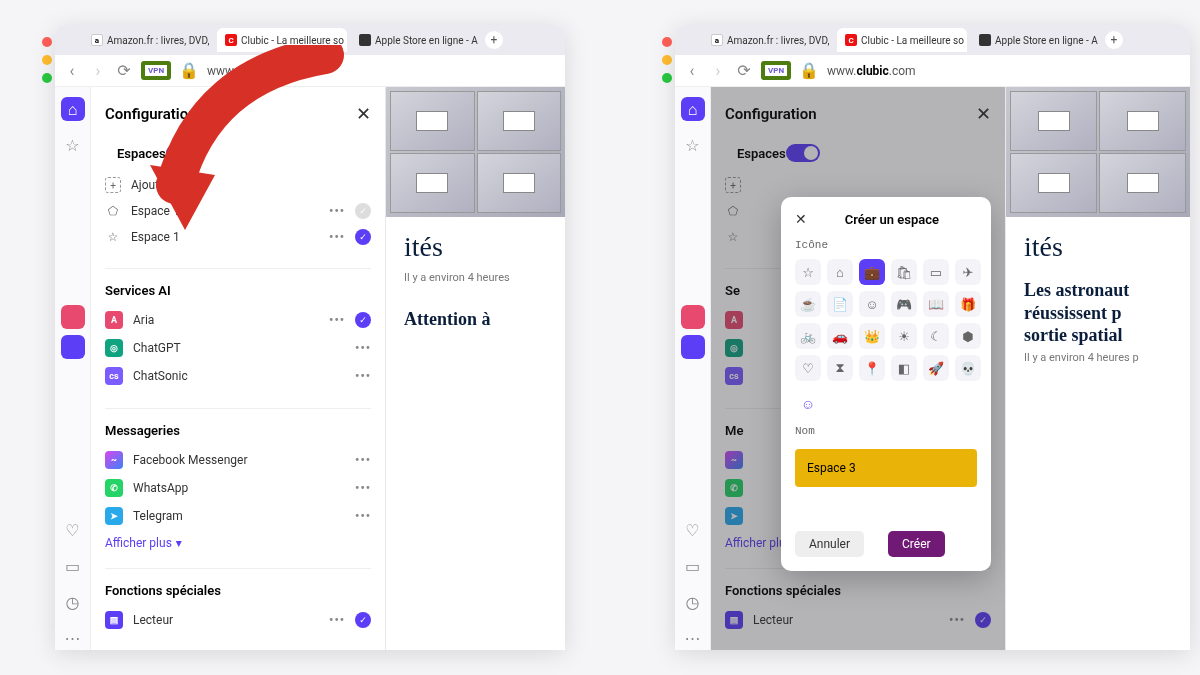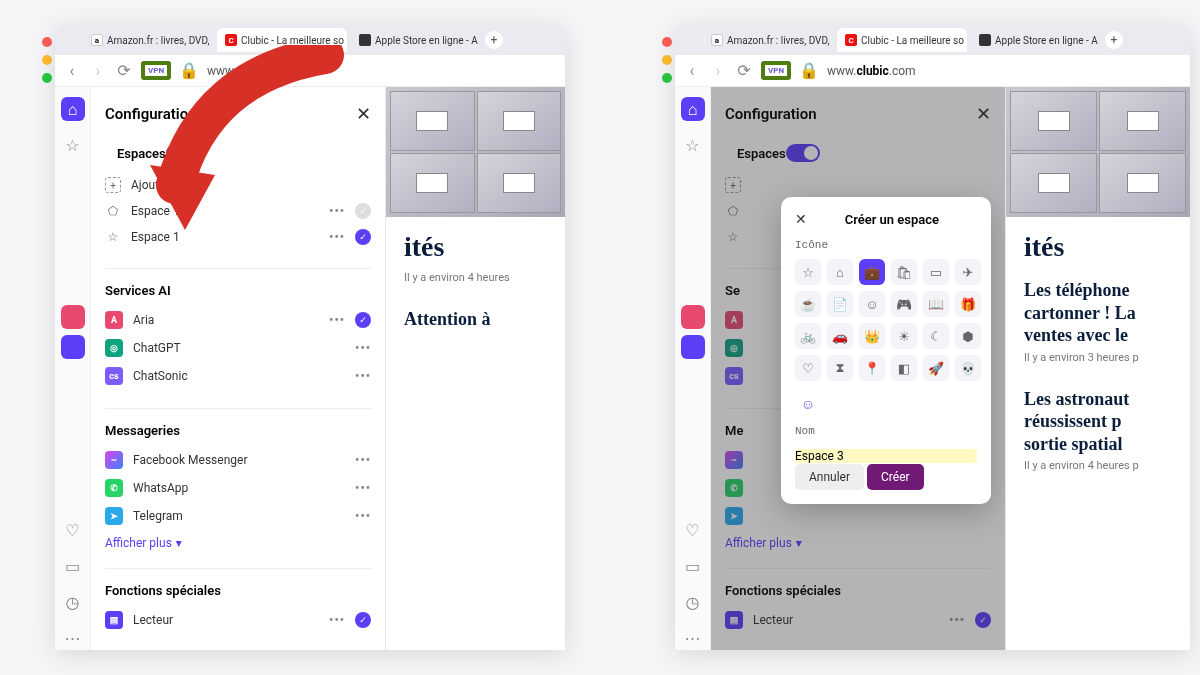--- a/index.html
+++ b/index.html
@@ -60,36 +60,36 @@
   .check.off { background: #ddd; }
   .brandicon { width: 18px; height: 18px; border-radius: 4px; display:flex; align-items:center; justify-content:center; font-size:9px; font-weight:bold; color:#fff; }
 
   .divider { height: 1px; background: #eee; margin: 10px 0 14px; }
   .showmore { color: #5b3ef5; font-size: 12px; display:flex; align-items:flex-end; gap:4px; }
 
   .content { flex: 1; background: #fff; overflow: hidden; position: relative; }
   .hero { height: 130px; background: linear-gradient(135deg,#c8c8d0,#a8a8b8); display:flex; flex-wrap:wrap; gap:2px; padding:4px;}
   .hero .lap { flex:1 1 45%; background:linear-gradient(145deg,#d4d4dc,#b0b0c0); border:1px solid #999; display:flex; align-items:center; justify-content:center;}
   .hero .lap::after{content:''; width:30px; height:18px; background:#fff; border:1px solid #888;}
-  .headline { font-family: Georgia, serif; font-size: 28px; font-weight: bold; color: #0a1e3c; padding: 14px 18px 6px; }
+  .headline { font-family: Georgia, serif; font-size: 28px; font-weight: normal; color: #0a1e3c; padding: 14px 18px 6px; }
   .article h2 { font-family: Georgia, serif; font-size: 18px; font-weight: bold; color: #0a1e3c; padding: 10px 18px 2px; line-height:1.25; }
   .article .meta { font-size: 11px; color: #777; padding: 2px 18px 14px; }
 
   .dimmer { position: absolute; inset: 0; background: rgba(40,40,50,0.35); }
   .modal { position: absolute; left: 70px; top: 110px; width: 210px; background: #fff; border-radius: 10px; box-shadow: 0 8px 32px rgba(0,0,0,0.25); padding: 14px; }
   .modal-head { display: flex; align-items: center; margin-bottom: 12px; }
   .modal-head .mx { font-size: 14px; color: #333; }
   .modal-head .mt { flex:1; text-align:center; font-size: 13px; font-weight: 600; }
   .mlabel { font-size: 11px; color: #666; margin-bottom: 8px; font-family: Liberation Mono, monospace; }
   .icongrid { display: grid; grid-template-columns: repeat(6, 1fr); gap: 6px; margin-bottom: 10px; }
   .icell { width: 26px; height: 26px; border-radius: 6px; background: #f4f4f8; display:flex; align-items:center; justify-content:center; color:#666; font-size:13px;}
   .icell.sel { background: #5b3ef5; color:#fff; }
   .emoji-add { width:26px; height:26px; border-radius:50%; display:flex; align-items:center; justify-content:center; color:#5b3ef5; font-size:14px;}
-  .minput { width: 100%; background: #fef9c3; border: none; padding: 0; border-radius: 4px; font-size: 12px; margin-top:4px; }
-  .mbtns { display: flex; gap: 3px; }
+  .minput { width: 100%; background: #eab308; border: none; padding: 12px; border-radius: 4px; font-size: 12px; margin-top:4px; }
+  .mbtns { display: flex; gap: 24px; margin-top: 44px; }
   .mbtn { padding: 6px 14px; border-radius: 5px; font-size: 12px; border:none; }
   .mbtn.cancel { background: #eee; color: #333; }
   .mbtn.create { background: #701a75; color: #fff; }
 
   .arrow { position: absolute; left: 145px; top: 45px; z-index: 50; pointer-events:none;}
 </style>
 </head>
 <body>
 
 <div class="traffic traffic-left">
@@ -405,26 +405,20 @@
 
     <div class="content">
       <div class="hero">
         <div class="lap"></div>
           <div class="lap"></div>
           <div class="lap"></div>
           <div class="lap"></div>
       </div>
       <div class="headline">ités</div>
       <div class="article">
-        <h2 style="white-space:pre-line">Les téléphone
-cartonner ! La
-ventes avec le</h2>
-        <div class="meta"><span>Il y a environ 3 heures</span> p</div>
-      </div>
-      <div class="article">
         <h2 style="white-space:pre-line">Les astronaut
 réussissent p
 sortie spatial</h2>
         <div class="meta"><span>Il y a environ 4 heures</span> p</div>
       </div>
     </div>
   </div>
 </div>
 
 </body></html>

